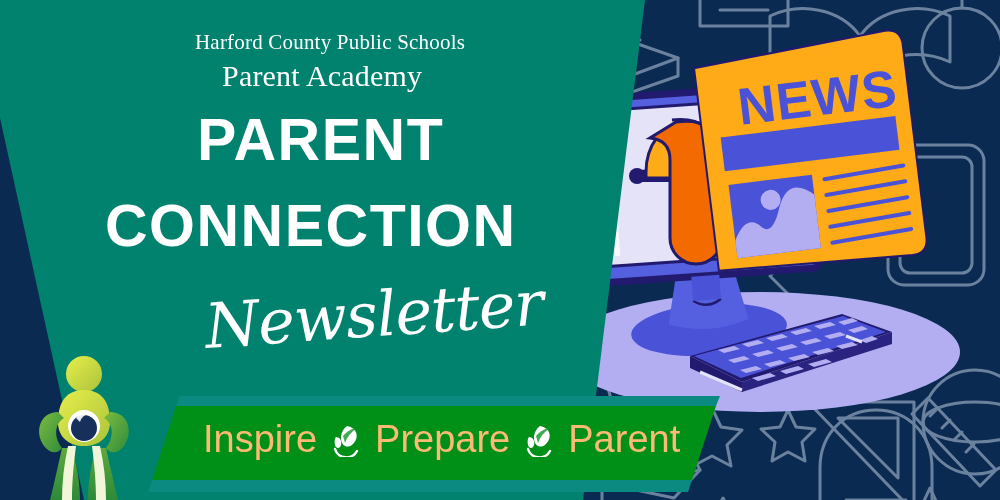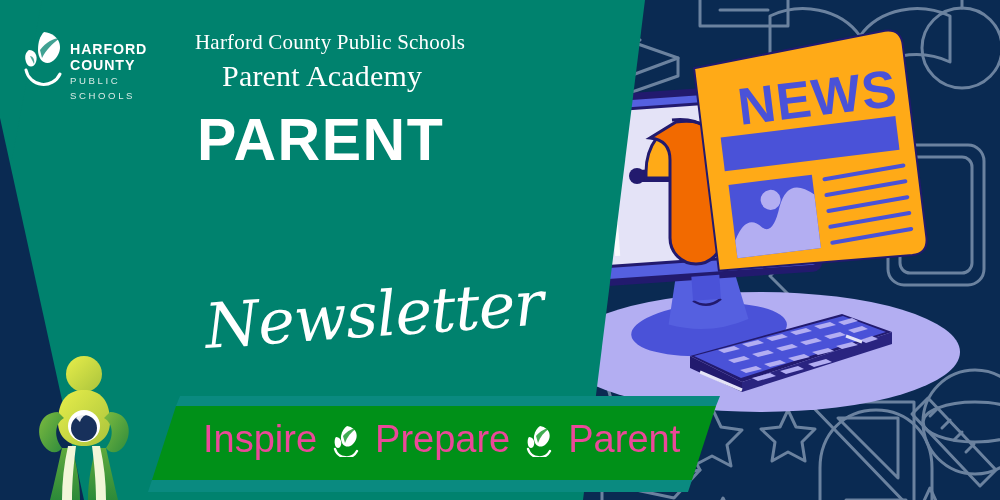--- a/index.html
+++ b/index.html
@@ -65,21 +65,21 @@
     font-size:62px; font-style:italic; font-weight:normal;
     letter-spacing:-1px;
     transform:rotate(-4deg);
     transform-origin:left center;
   }
   
   #tagline {
     position:absolute; z-index:7;
     left:203px; top:418px;
     display:flex; align-items:center; gap:14px;
-    color:#ec4899; font-size:38px; letter-spacing:0px;
+    color:#fdba74; font-size:38px; letter-spacing:0px;
   }
   #tagline .leaf-sep { width:30px; height:34px; flex:0 0 auto; }
   #mascot { position:absolute; z-index:5; left:28px; top:350px; width:112px; height:150px; }
 </style>
 </head>
 <body>
 
 <div id="banner">
 
   <svg id="bg-pattern" viewBox="0 0 1000 500" preserveAspectRatio="none">
@@ -335,33 +335,20 @@
 
   <svg id="green-layer" viewBox="0 0 1000 500" preserveAspectRatio="none">
 
     <path d="M180 396 L720 396 L716 406 L176 406 Z" fill="#0a8a80"></path>
 
     <path d="M176 406 L716 406 L692 480 L152 480 Z" fill="#009018"></path>
 
     <path d="M152 480 L692 480 L688 492 L148 492 Z" fill="#0a8a80"></path>
   </svg>
 
-  <div id="logo-wrap">
-    <svg id="logo-mark" viewBox="0 0 52 58">
-      <path d="M26 4 C42 6 46 20 38 30 C30 40 20 34 20 22 C20 14 22 8 26 4 Z" fill="#ffffff"></path>
-      <path d="M22 22 C28 14 36 10 42 10 C34 16 28 22 24 30 Z" fill="#00826E" opacity="0.75"></path>
-      <path d="M11 22 C17 22 20 28 18 34 C16 40 10 40 8 34 C6 28 8 24 11 22 Z" fill="#ffffff"></path>
-      <path d="M12 28 C15 28 17 32 16 36 C14 32 13 30 12 28 Z" fill="#00826E" opacity="0.7"></path>
-      <path d="M8 42 A18 18 0 0 0 42 46" fill="none" stroke="#ffffff" stroke-width="3" stroke-linecap="round"></path>
-    </svg>
-    <div id="logo-text">
-      <div id="logo-line1">HARFORD COUNTY</div>
-      <div id="logo-line2">PUBLIC SCHOOLS</div>
-    </div>
-  </div>
 
   <svg id="mascot" viewBox="0 0 112 150">
     <defs>
       <linearGradient id="gLime" x1="0" y1="0" x2="1" y2="1">
         <stop offset="0%" stop-color="#E8EE4A"></stop>
         <stop offset="100%" stop-color="#A9C33C"></stop>
       </linearGradient>
       <linearGradient id="gGreen" x1="0" y1="0" x2="1" y2="1">
         <stop offset="0%" stop-color="#7DBB3F"></stop>
         <stop offset="100%" stop-color="#2E8B3C"></stop>
@@ -386,20 +373,21 @@
 
     <path d="M34 98 C30 116 26 134 22 150 L52 150 C52 130 48 112 44 98 Z" fill="url(#gDeep)"></path>
     <path d="M78 98 C82 116 86 134 90 150 L60 150 C60 130 64 112 68 98 Z" fill="url(#gDeep)"></path>
     <path d="M40 96 C36 114 34 132 34 150 L44 150 C44 130 46 112 48 96 Z" fill="#F2F6D8"></path>
     <path d="M72 96 C76 114 78 132 78 150 L68 150 C68 130 66 112 64 96 Z" fill="#F2F6D8"></path>
   </svg>
 
   <div class="txt" id="kicker">Harford County Public Schools</div>
   <div class="txt" id="title1">PARENT</div>
   <div class="txt" id="subkicker">Parent Academy</div>
+  <div class="txt" id="title2">CONNECTION</div>
   <div class="txt" id="script">Newsletter</div>
 
   <div id="tagline">
     <span>Inspire</span>
     <svg class="leaf-sep" viewBox="0 0 30 34">
       <path d="M16 3 C27 5 28 15 22 21 C16 27 9 22 10 13 C11 8 13 5 16 3 Z" fill="#ffffff"></path>
       <path d="M12 13 C16 8 22 5 26 5 C20 9 16 14 14 20 Z" fill="#009018" opacity="0.75"></path>
       <path d="M5 14 C9 14 11 18 10 22 C9 26 5 26 4 22 C3 18 4 15 5 14 Z" fill="#ffffff"></path>
       <path d="M4 26 A12 12 0 0 0 26 28" fill="none" stroke="#ffffff" stroke-width="2.4" stroke-linecap="round"></path>
     </svg>

